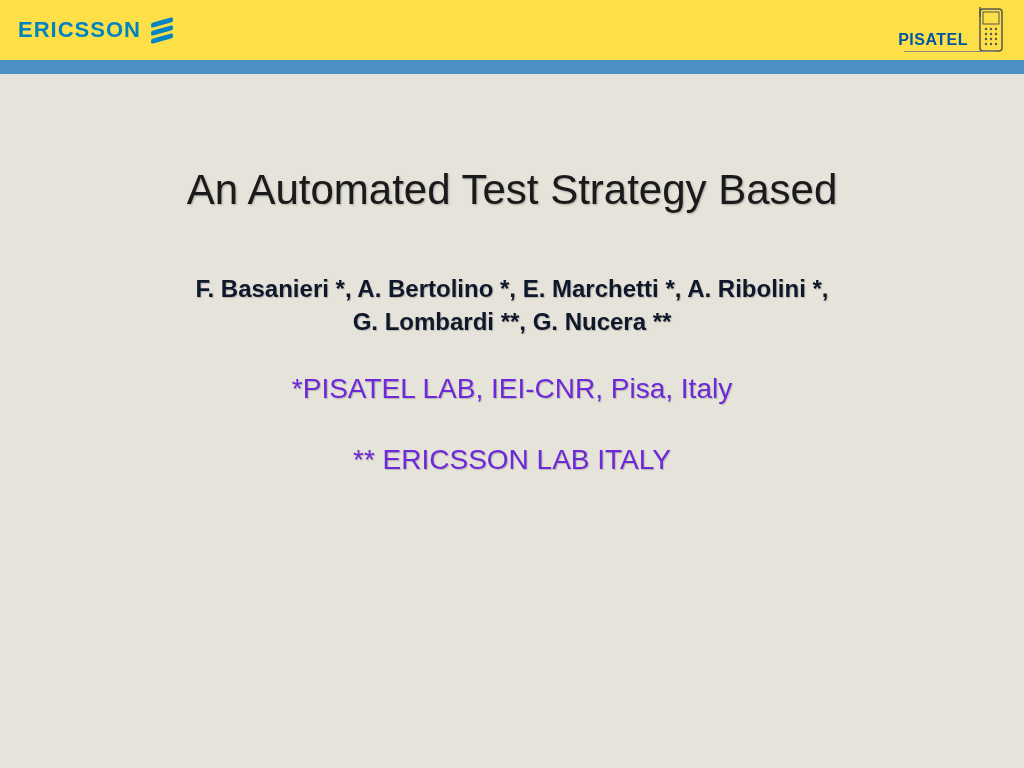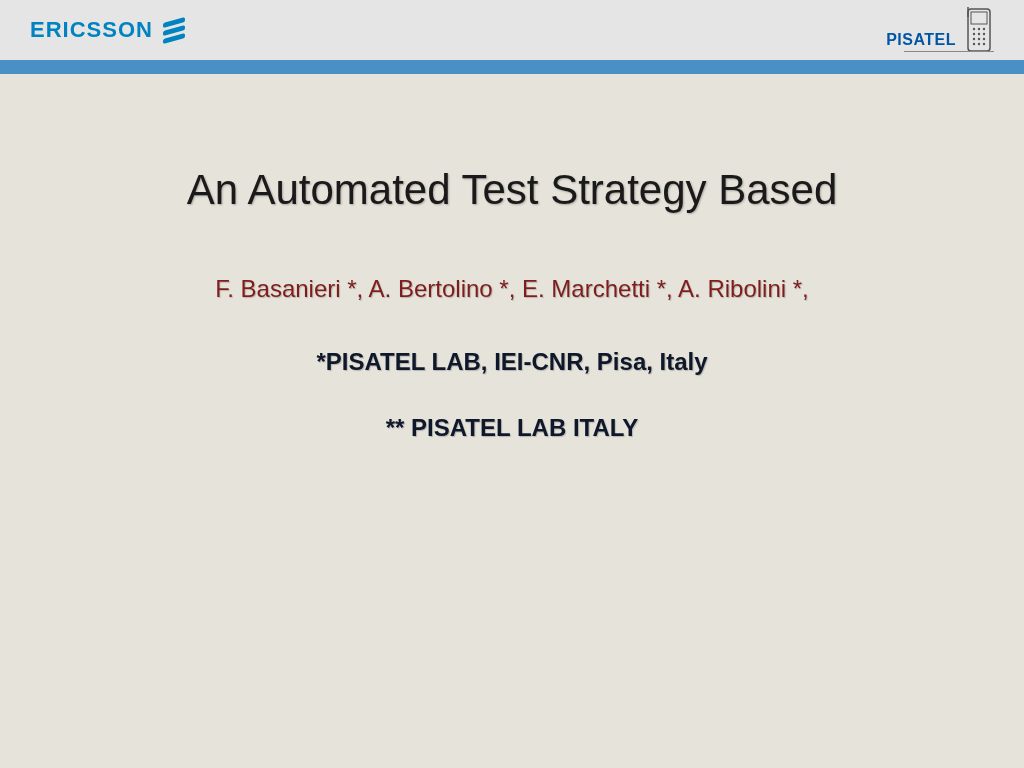--- a/index.html
+++ b/index.html
@@ -6,26 +6,26 @@
   body {
     width: 1024px;
     height: 768px;
     background: #ffffff;
     font-family: Arial, Helvetica, sans-serif;
     overflow: hidden;
   }
   .header {
     height: 60px;
     width: 100%;
-    background: #e5e5e5;
+    background: #fde047;
     position: relative;
     display: flex;
     align-items: center;
     justify-content: space-between;
-    padding: 0 30px;
+    padding: 0 18px;
   }
   .ericsson-logo {
     display: flex;
     align-items: center;
     gap: 10px;
   }
   .ericsson-text {
     font-size: 22px;
     font-weight: bold;
     letter-spacing: 1px;
@@ -83,30 +83,30 @@
   .title {
     font-size: 42px;
     color: #1a1a1a;
     line-height: 1.25;
     text-shadow: 1px 1px 2px rgba(0,0,0,0.25);
     margin-bottom: 55px;
     font-weight: normal;
   }
   .authors {
     font-size: 24px;
-    font-weight: normal;
-    color: #7f1d1d;
+    font-weight: bold;
+    color: #0f172a;
     line-height: 1.4;
     text-shadow: 1px 1px 1px rgba(0,0,0,0.2);
-    margin-bottom: 40px;
+    margin-bottom: 30px;
   }
   .affiliation {
-    font-size: 24px;
-    font-weight: bold;
-    color: #0f172a;
+    font-size: 28px;
+    font-weight: normal;
+    color: #6d28d9;
     line-height: 1.4;
     text-shadow: 1px 1px 1px rgba(0,0,0,0.2);
     margin-bottom: 32px;
   }
 </style>
 </head>
 <body>
 
 <div class="header">
   <div class="ericsson-logo">
@@ -141,16 +141,17 @@
 </div>
 
 <div class="blue-bar"></div>
 
 <div class="content">
   <h1 class="title">
     <span>An Automated Test Strategy Based</span><br>
   </h1>
   <div class="authors">
     <span>F. Basanieri *, A. Bertolino *, E. Marchetti *, A. Ribolini *,</span><br>
+    <span>G. Lombardi **, G. Nucera **</span>
   </div>
   <div class="affiliation">*PISATEL LAB, IEI-CNR, Pisa, Italy</div>
-  <div class="affiliation">** PISATEL LAB ITALY</div>
+  <div class="affiliation">** ERICSSON LAB ITALY</div>
 </div>
 
 </body></html>

